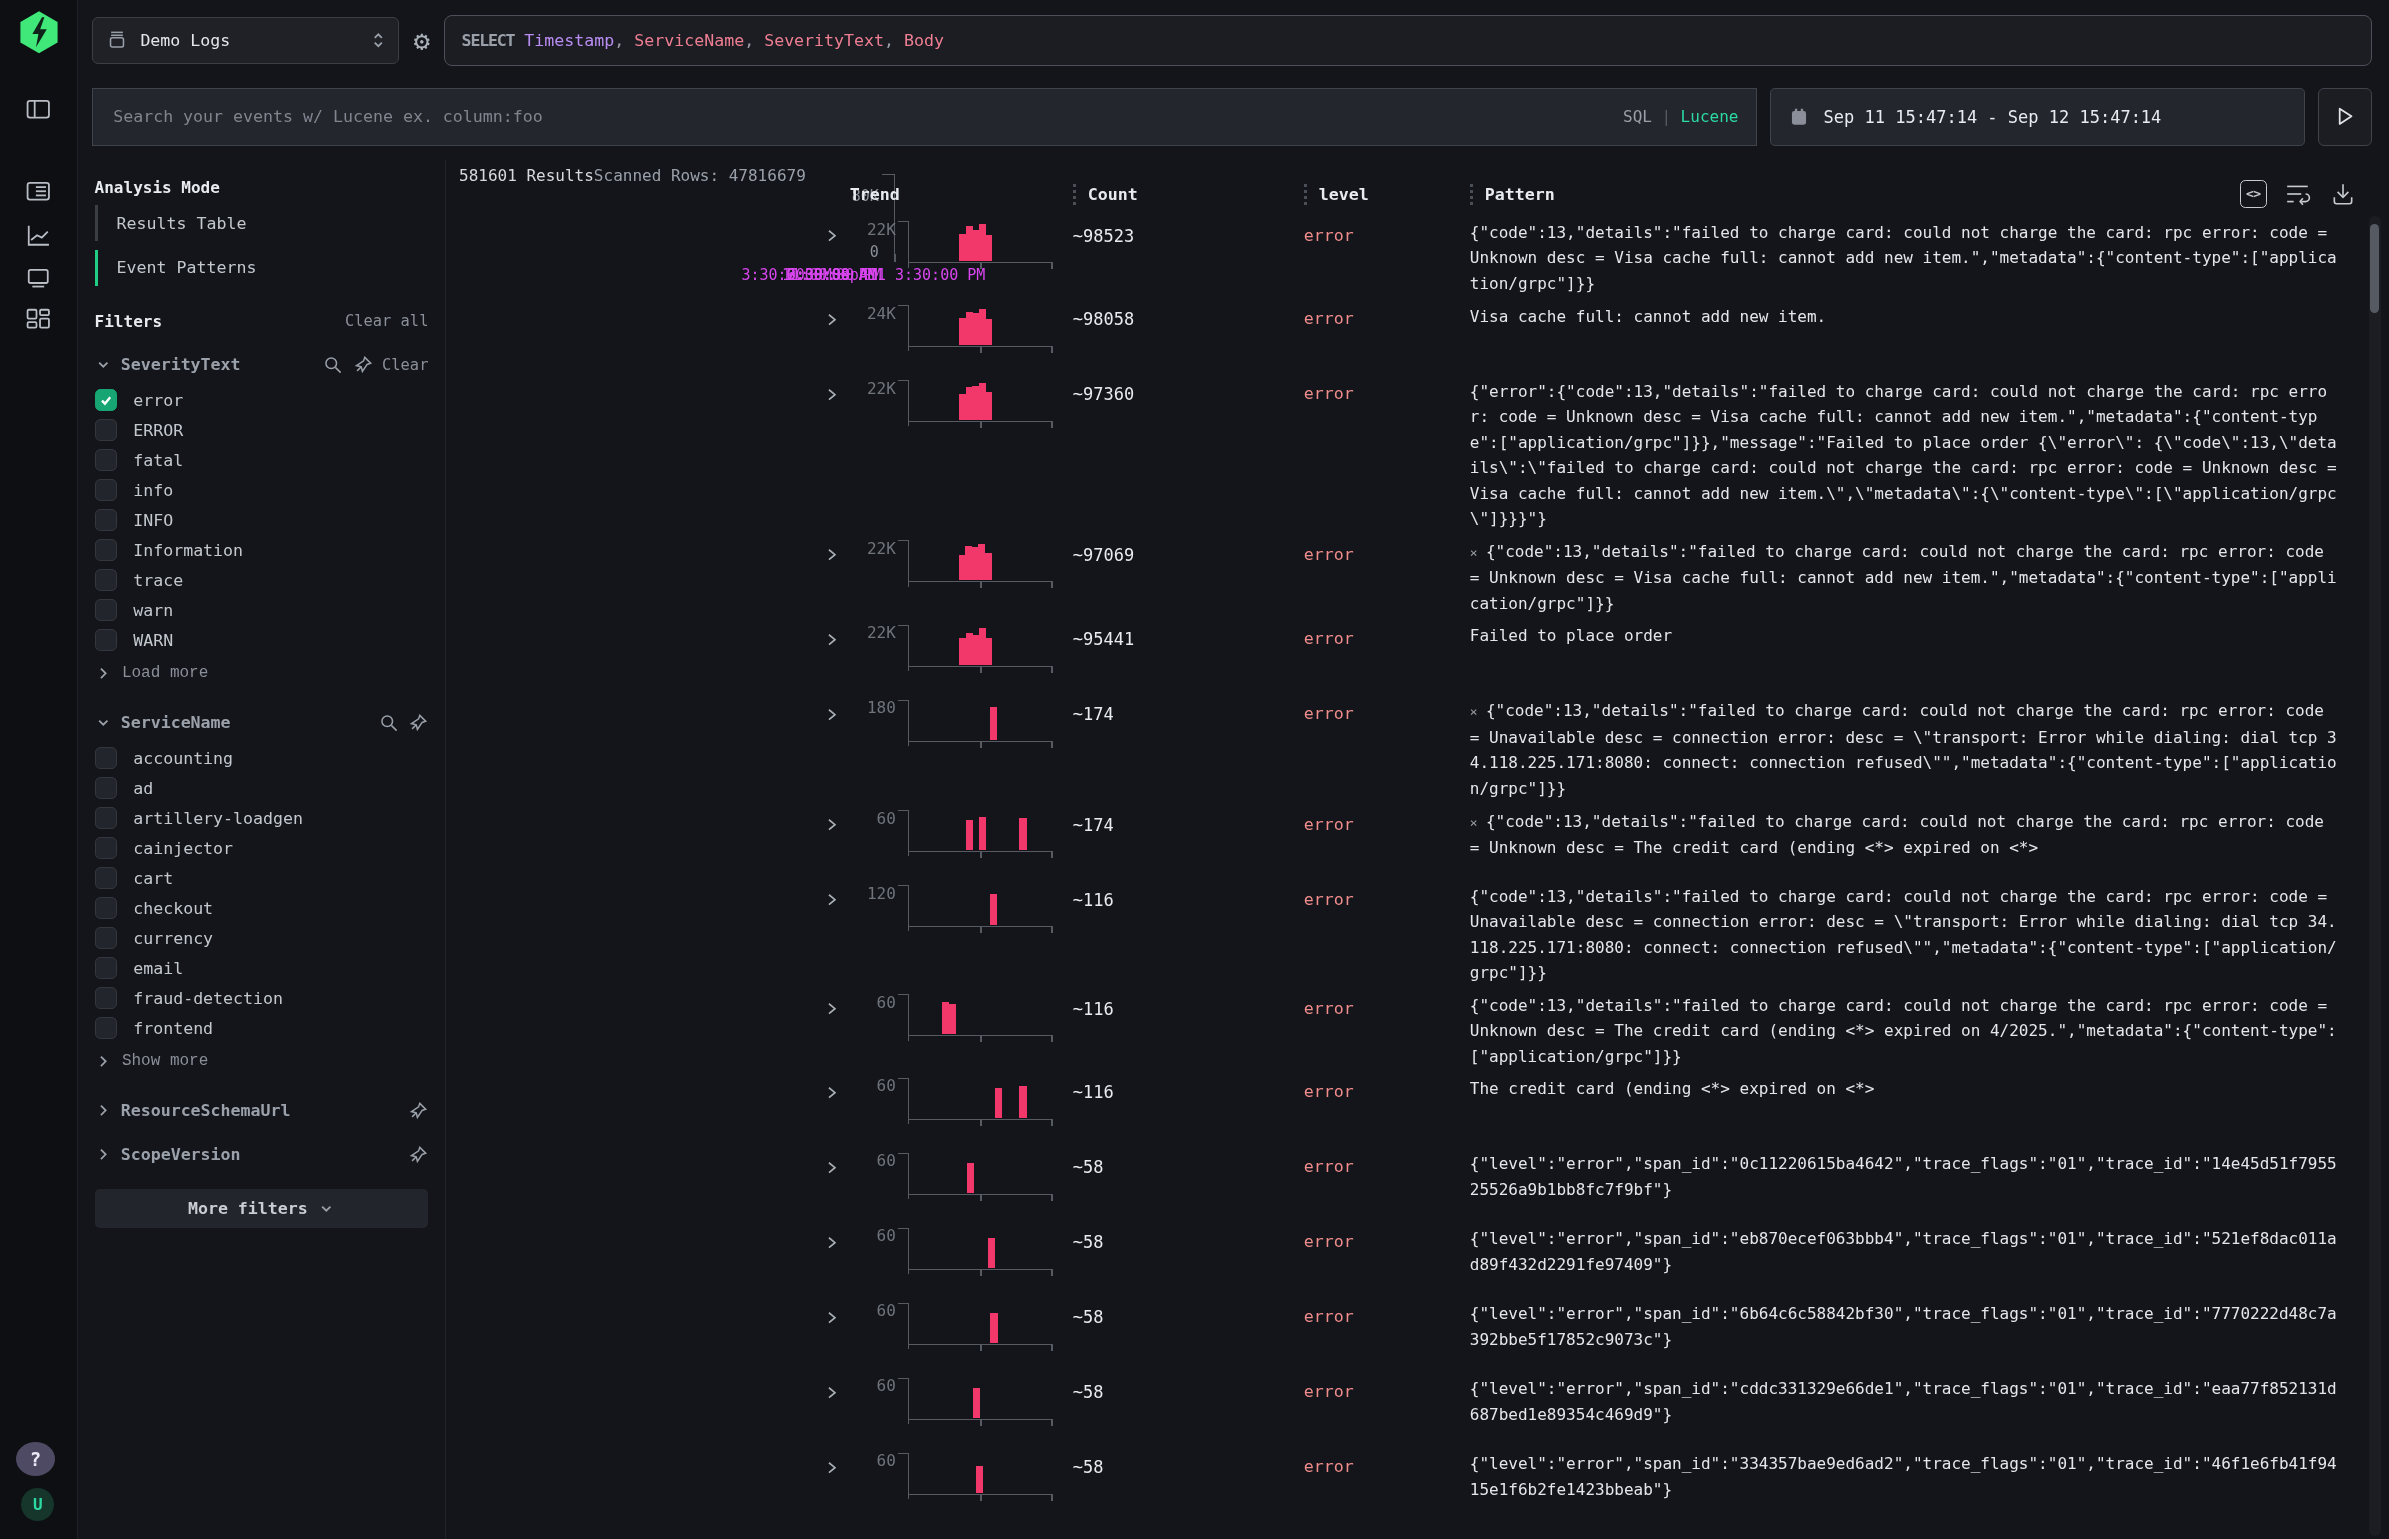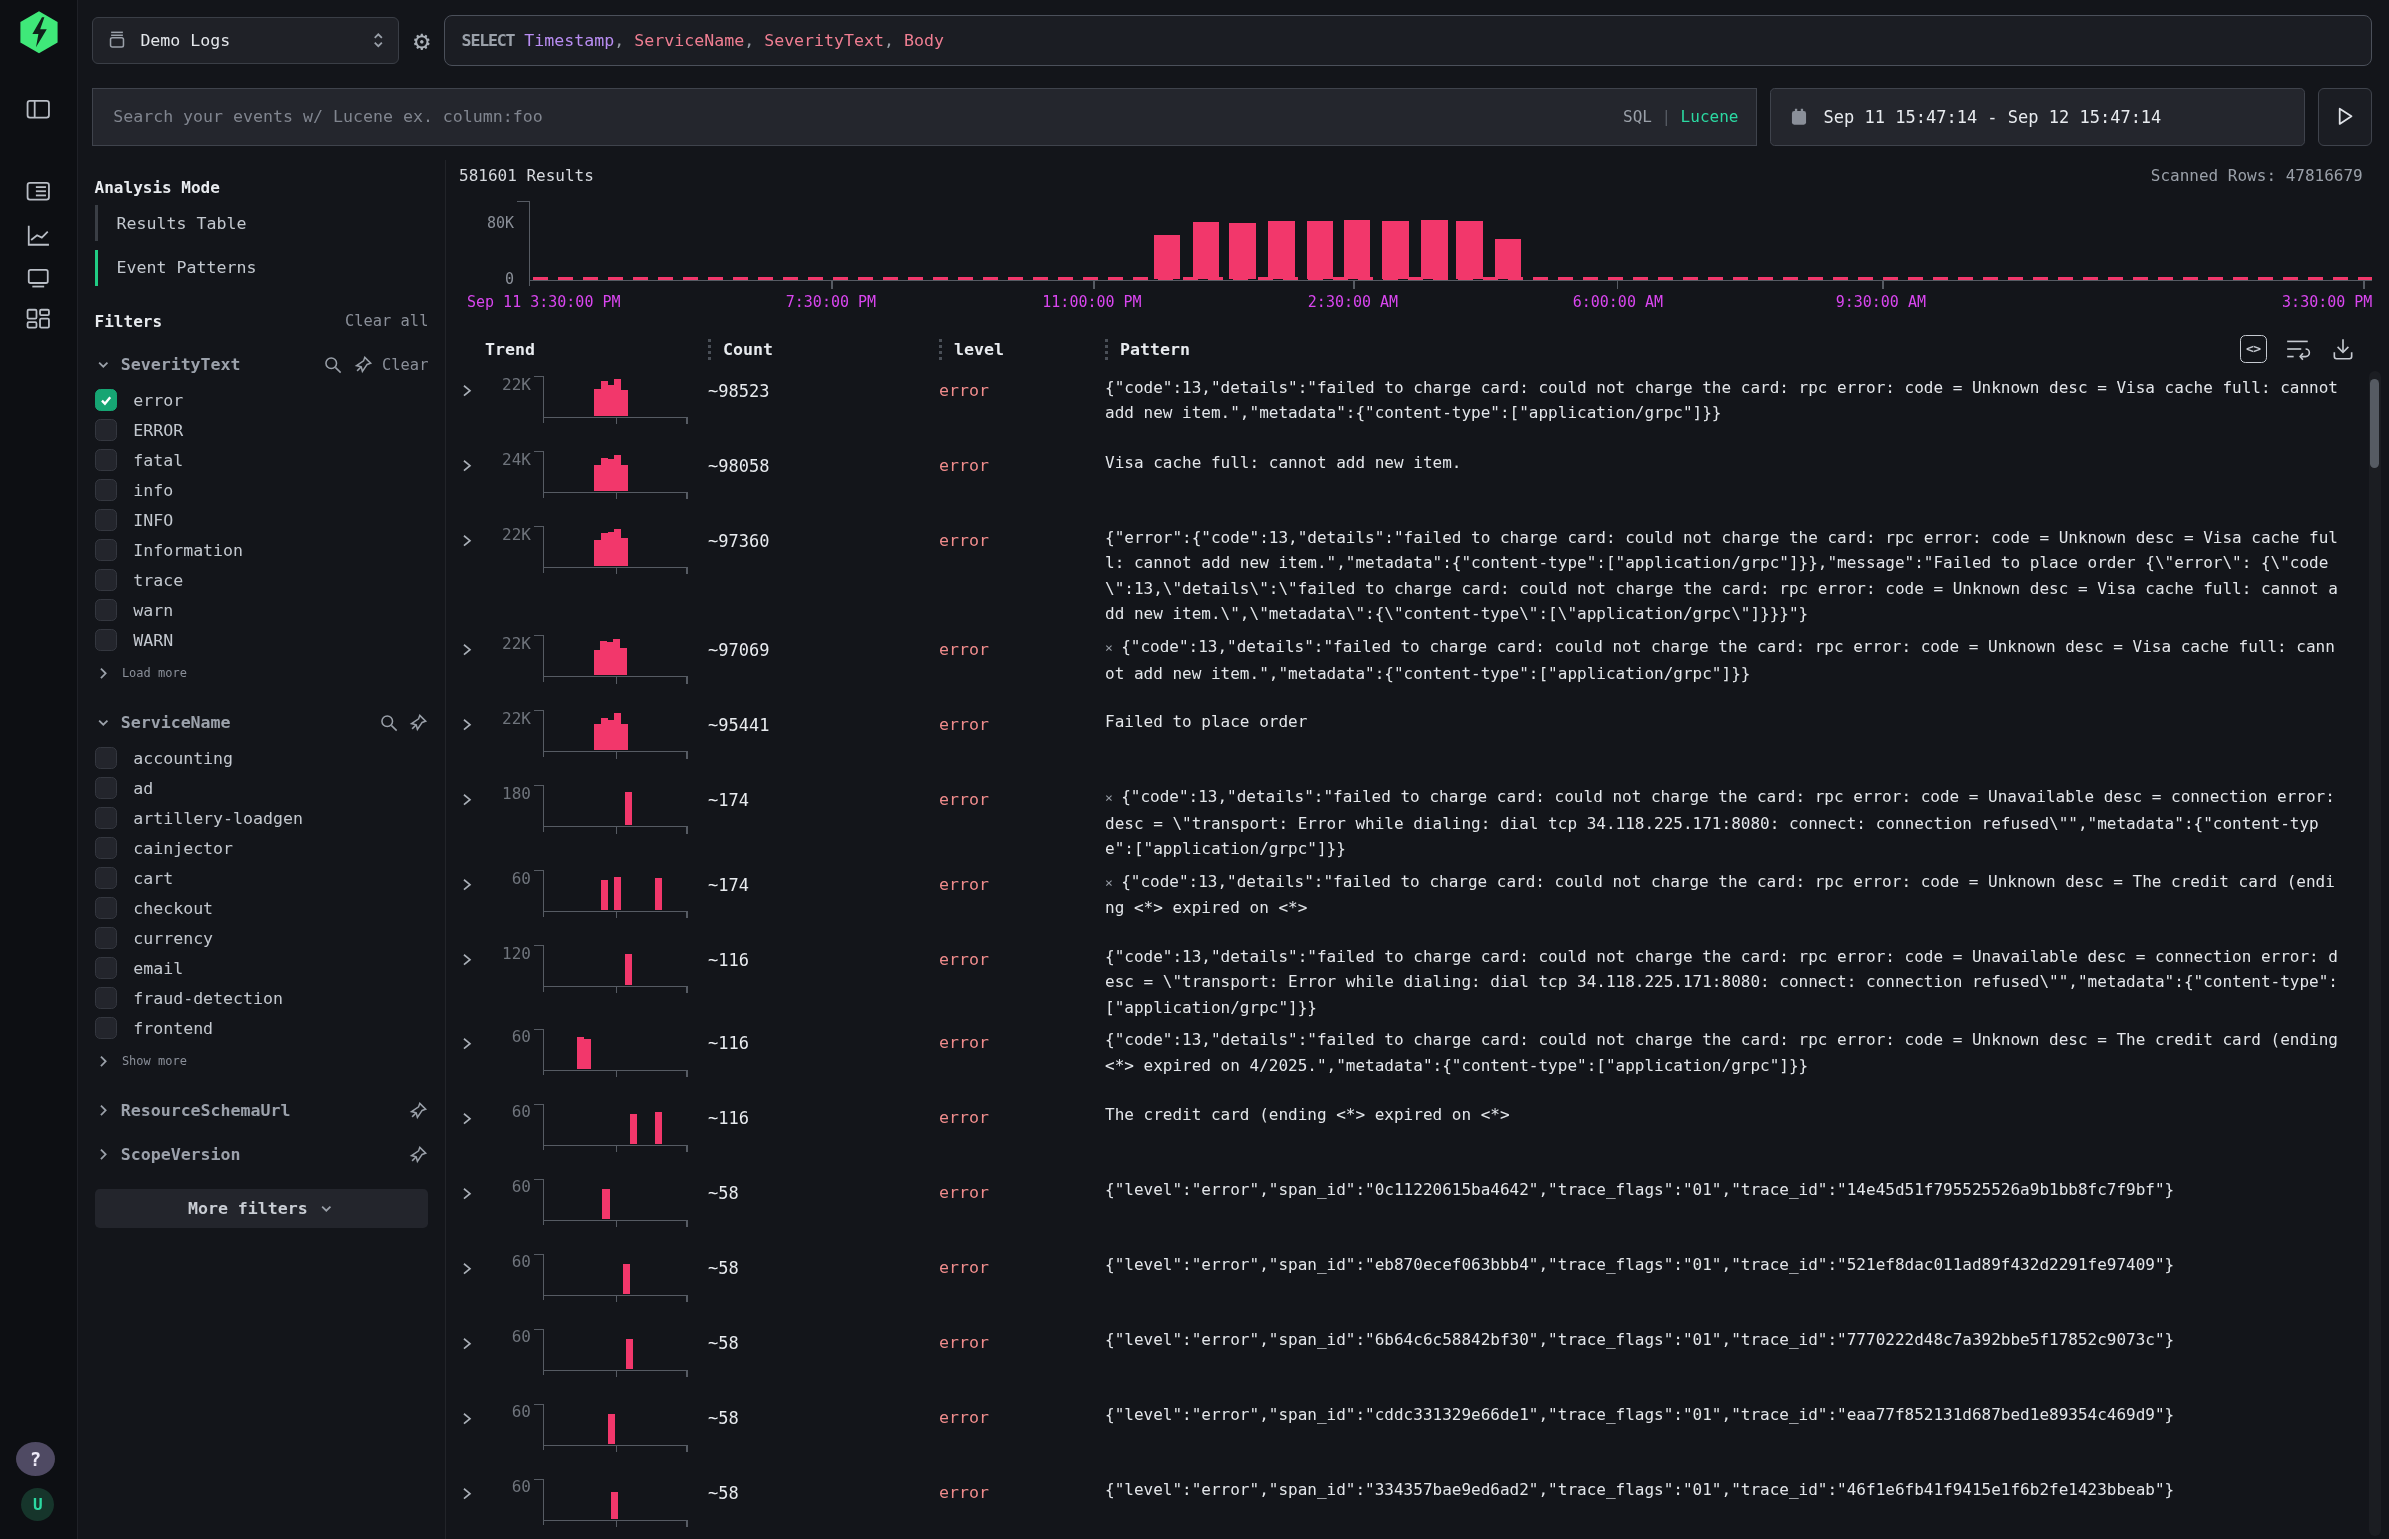--- a/index.html
+++ b/index.html
@@ -66,26 +66,26 @@
   .sicon svg{width:20px;height:20px;stroke:#9aa0a9;fill:none;stroke-width:2.6;}
   .chev{width:16.6px;height:16.6px;flex:none;}
   .chev svg{width:16.6px;height:16.6px;stroke:#9aa0a9;fill:none;stroke-width:3;}
   .opts{margin-top:10.7px;}
   .option{display:flex;align-items:center;gap:16.6px;height:30px;font-size:16.6px;color:#c3c8cf;cursor:pointer;}
   .box{width:22px;height:22px;border-radius:5.3px;background:#23252c;border:1.2px solid #34373f;
     box-sizing:border-box;display:flex;align-items:center;justify-content:center;flex:none;}
   .box svg{display:none;width:14.2px;height:14.2px;stroke:#fff;stroke-width:4;fill:none;}
   .box.checked{background:#16a573;border-color:#16a573;}
   .box.checked svg{display:block;}
-  .loadmore{display:flex;align-items:center;gap:10.7px;height:31px;color:#8a8f99;font-size:12px;cursor:pointer;margin-top:2.4px;}
+  .loadmore{display:flex;align-items:center;gap:10.7px;height:31px;color:#8a8f99;font-size:16px;cursor:pointer;margin-top:2.4px;font-family:Liberation Mono, monospace;}
   .pin-right{margin-left:auto;}
   .more-filters{margin-top:24px;height:39px;background:#23252c;border-radius:4.7px;display:flex;
     align-items:center;justify-content:center;gap:10.7px;color:#c9cdd4;font-weight:bold;font-size:16.6px;cursor:pointer;}
   
-  .results{flex:1;position:relative;padding:6px 8.3px 0 13px;min-width:0;display:flex;flex-direction:column;}
+  .results{flex:1;position:relative;padding:6px 8.3px 0 13px;min-width:0;display:flex;flex-direction:row;}
   .results-head{display:flex;justify-content:space-between;font-size:16px;height:27px;flex:none;}
   .res-count{color:#d6d9de;}
   .res-scanned{color:#9aa0a9;padding-right:18px;}
   .chart{position:relative;height:128px;flex:none;}
   .chart-ylabel{position:absolute;left:0;width:55px;text-align:right;color:#8a8f98;font-size:15px;}
   .chart-plot{position:absolute;left:70px;right:8.3px;top:8.3px;bottom:40px;}
   .chart-plot .yaxis{position:absolute;left:0;top:0;bottom:-4.7px;border-left:1.8px solid #565b63;}
   .chart-plot .ycap{position:absolute;left:-12px;top:0;width:12px;border-top:1.8px solid #565b63;}
   .chart-plot .baseline{position:absolute;left:0;right:0;bottom:0;border-bottom:1.8px solid #565b63;}
   .chart-plot .dashline{position:absolute;left:3.6px;right:0;bottom:1.2px;height:3px;

